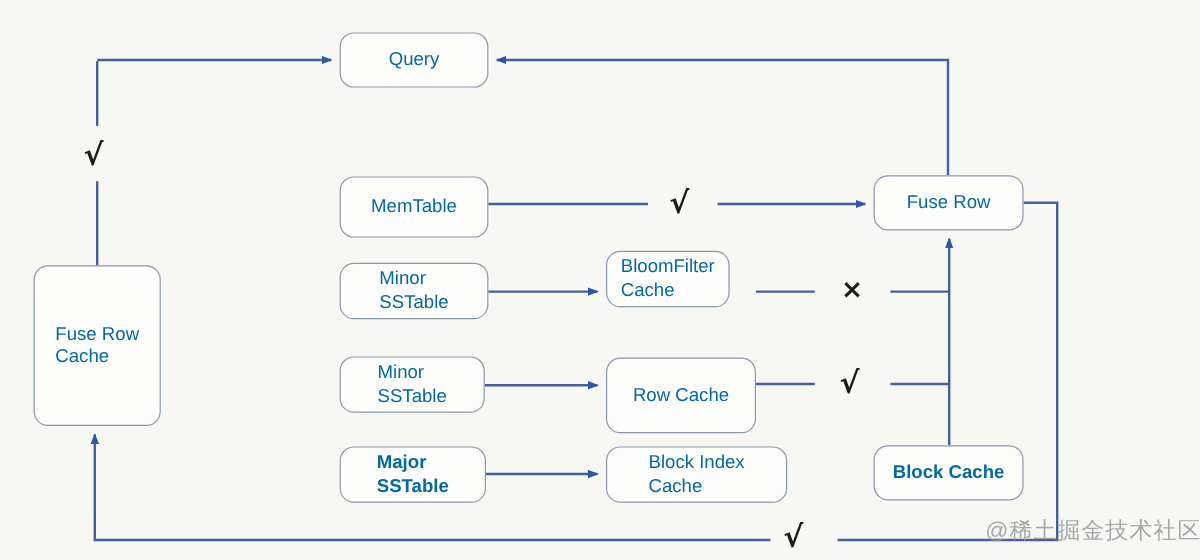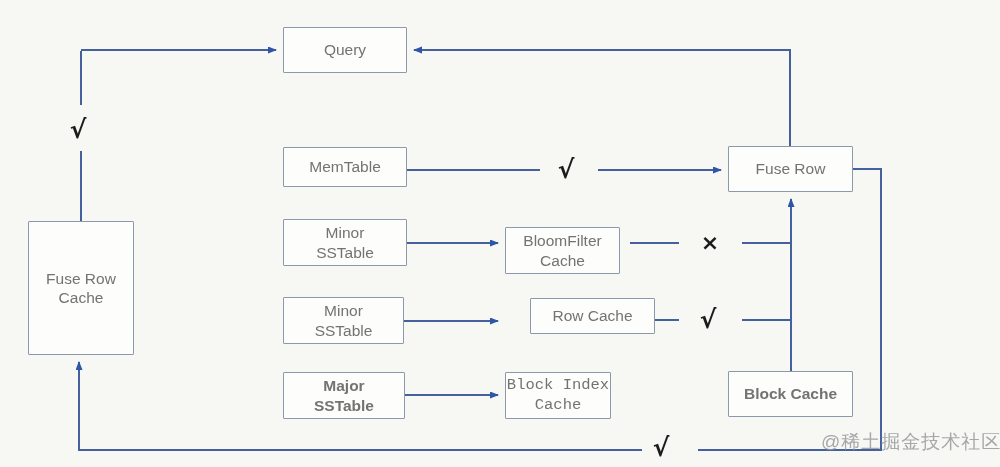--- a/index.html
+++ b/index.html
@@ -10,28 +10,27 @@
     position:relative;
     overflow:hidden;
   }
   .canvas{position:absolute;left:0;top:0;width:1000px;height:467px;}
   svg.wires{position:absolute;left:0;top:0;width:1000px;height:467px;z-index:1;}
   .node{
     position:absolute;
     box-sizing:border-box;
     border:1px solid #8b99ad;
     background:#fdfdfb;
-    color:#737373;
+    color:#0369a1;
     font-size:15.5px;
     line-height:1.25;
     display:flex;align-items:center;justify-content:center;
-    text-align:center;
     white-space:pre-line;
     z-index:2;
-    border-radius:1px;
+    border-radius:12px;
   }
   .mark{
     position:absolute;
     transform:translate(-50%,-50%);
     color:#1b1b1b;
     font-family:"DejaVu Sans", sans-serif;
     font-weight:bold;
     z-index:3;
   }
   .mark.check{font-size:25px;}
@@ -41,27 +40,27 @@
     left:821px;top:429px;
     font-size:19px;
     letter-spacing:1px;
     color:rgba(150,153,158,0.85);
     z-index:4;
     white-space:nowrap;
   }
   
   .n-query            {left:283px;top:27px; width:124px;height:46px;}
   .n-fuse-row-cache   {left:28px; top:221px;width:106px;height:134px;}
-  .n-memtable         {left:283px;top:147px;width:124px;height:40px;}
+  .n-memtable         {left:283px;top:147px;width:124px;height:51px;}
   .n-minor-sstable-1  {left:283px;top:219px;width:124px;height:47px;}
-  .n-bloomfilter-cache{left:505px;top:227px;width:115px;height:47px;}
+  .n-bloomfilter-cache{left:505px;top:209px;width:103px;height:47px;}
   .n-minor-sstable-2  {left:283px;top:297px;width:121px;height:47px;}
-  .n-row-cache        {left:530px;top:298px;width:125px;height:36px;}
+  .n-row-cache        {left:505px;top:298px;width:125px;height:63px;}
   .n-major-sstable    {left:283px;top:372px;width:122px;height:47px;font-weight:bold;}
-  .n-block-index-cache{left:505px;top:372px;width:106px;height:47px;font-family:Liberation Mono, monospace;}
+  .n-block-index-cache{left:505px;top:372px;width:151px;height:47px;}
   .n-fuse-row         {left:728px;top:146px;width:125px;height:46px;}
   .n-block-cache      {left:728px;top:371px;width:125px;height:46px;font-weight:bold;}
   
   .m-left     {left:78px; top:129px;}
   .m-memtable {left:566px;top:169px;}
   .m-bloom    {left:710px;top:242px;}
   .m-rowcache {left:708px;top:319px;}
   .m-bottom   {left:661px;top:447px;}
 </style>
 </head>

